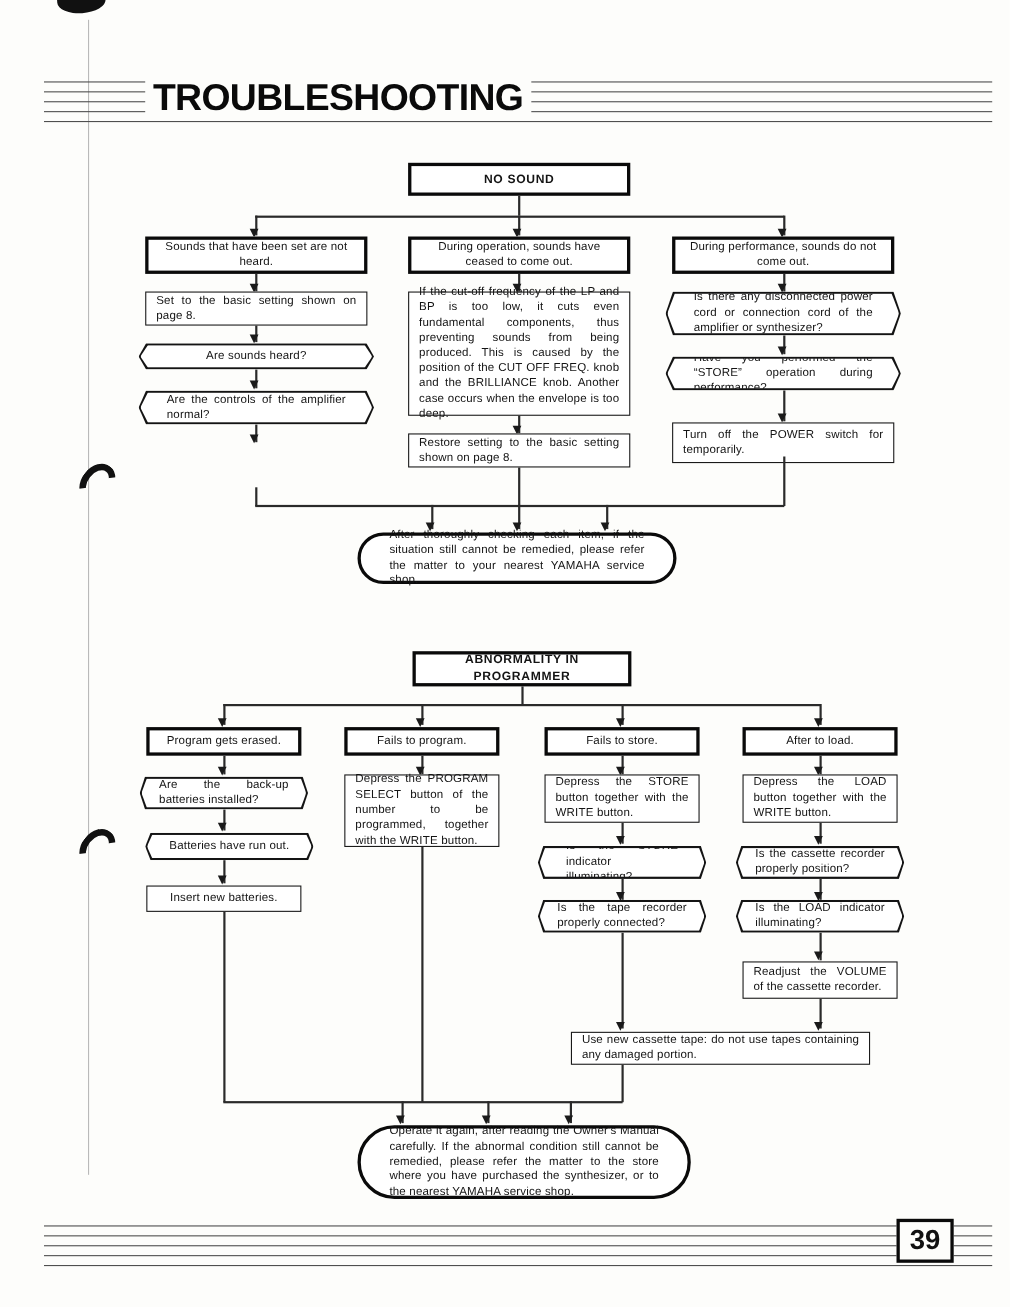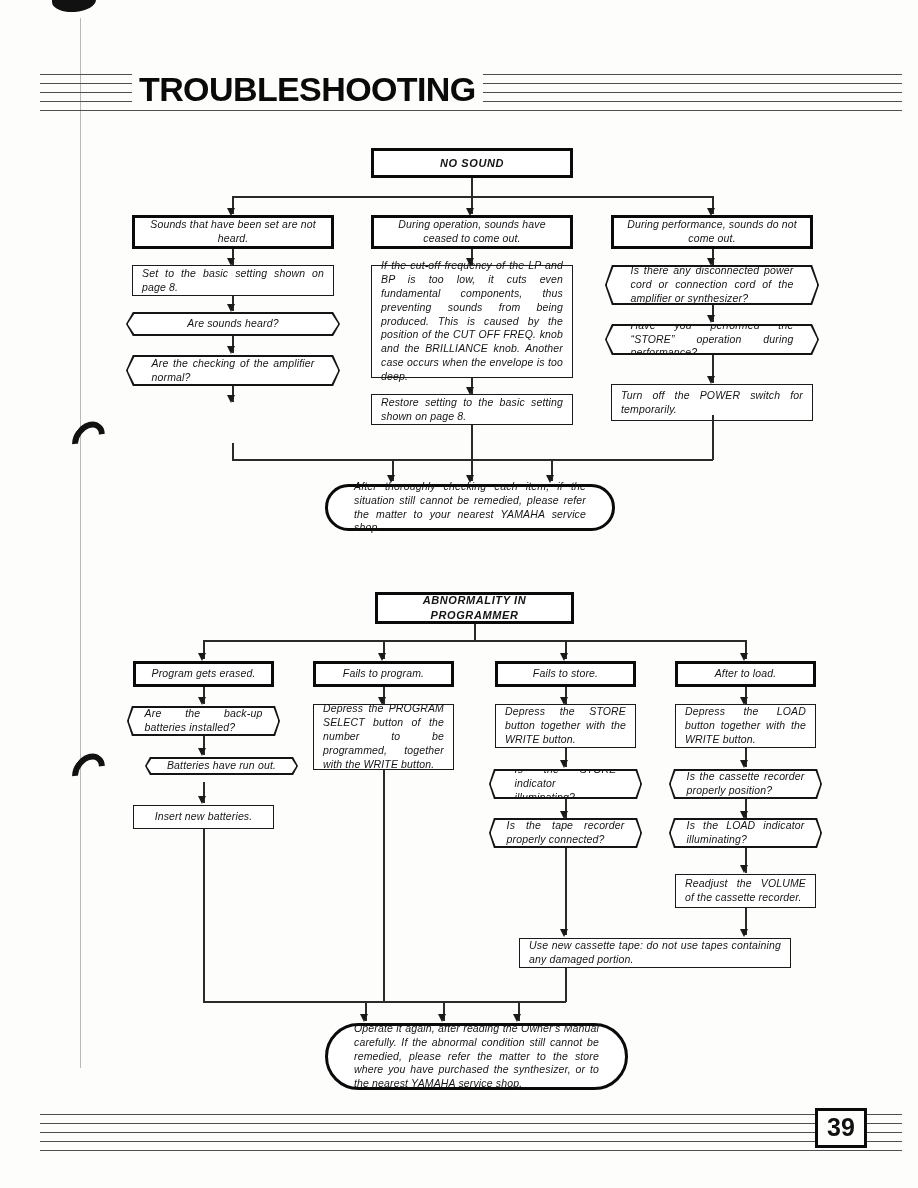--- a/index.html
+++ b/index.html
@@ -102,21 +102,20 @@
     position: absolute;
     box-sizing: border-box;
     background: #ffffff;
     display: flex;
     align-items: center;
     font-size: 10.5px;
     line-height: 1.33;
     color: #141414;
     text-align: justify;
     letter-spacing: 0.15px;
-    font-style: italic;
   }
   .node > span {
     display: block;
     width: 100%;
     padding: 4px 9px;
   }
 
   .rect {
     border: 1.6px solid #1a1a1a;
   }
@@ -228,21 +227,21 @@
   <div class="node hex" style="left:126px; top:312px; width:214px; height:24px;">
     <div class="hex-in">
         <span style="text-align:center;">Are sounds heard?</span>
       </div>
   </div>
   <div class="ln lv" style="left:232px; top:336px; height:17px;"></div>
   <div class="arrow" style="left:227px; top:346px;"></div>
 
   <div class="node hex" style="left:126px; top:355px; width:214px; height:31px;">
     <div class="hex-in">
-        <span>Are the checking of the amplifier normal?</span>
+        <span>Are the controls of the amplifier normal?</span>
       </div>
   </div>
   <div class="ln lv" style="left:232px; top:386px; height:16px;"></div>
   <div class="arrow" style="left:227px; top:395px;"></div>
 
 
   <div class="node rect-bold" style="left:371px; top:215px; width:202px; height:34px;">
     <span>During operation, sounds have ceased to come out.</span>
   </div>
   <div class="ln lv" style="left:471px; top:249px; height:16px;"></div>
@@ -321,21 +320,21 @@
   <div class="arrow" style="left:198px; top:697px;"></div>
 
   <div class="node hex" style="left:127px; top:706px; width:153px; height:30px;">
     <div class="hex-in">
         <span style="padding:4px 16px;">Are the back-up batteries installed?</span>
       </div>
   </div>
   <div class="ln lv" style="left:203px; top:736px; height:19px;"></div>
   <div class="arrow" style="left:198px; top:748px;"></div>
 
-  <div class="node hex" style="left:145px; top:757px; width:153px; height:18px;">
+  <div class="node hex" style="left:132px; top:757px; width:153px; height:25px;">
     <div class="hex-in">
         <span style="padding:4px 14px; text-align:center;">Batteries have run out.</span>
       </div>
   </div>
   <div class="ln lv" style="left:203px; top:782px; height:21px;"></div>
   <div class="arrow" style="left:198px; top:796px;"></div>
 
   <div class="node rect center" style="left:133px; top:805px; width:141px; height:24px;">
     <span>Insert new batteries.</span>
   </div>

